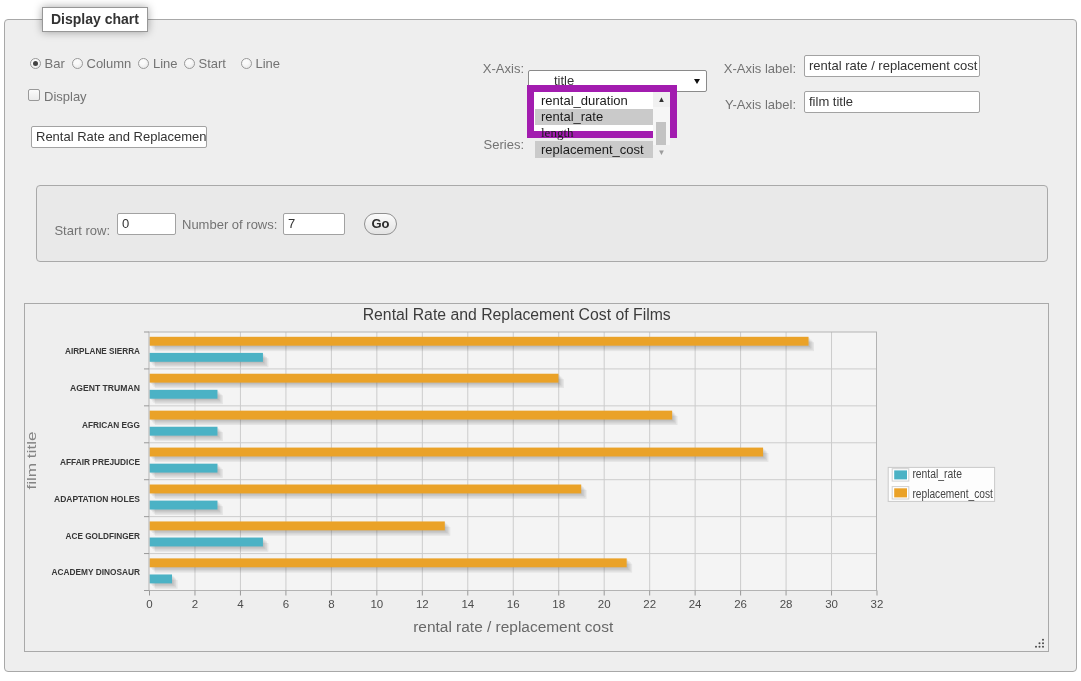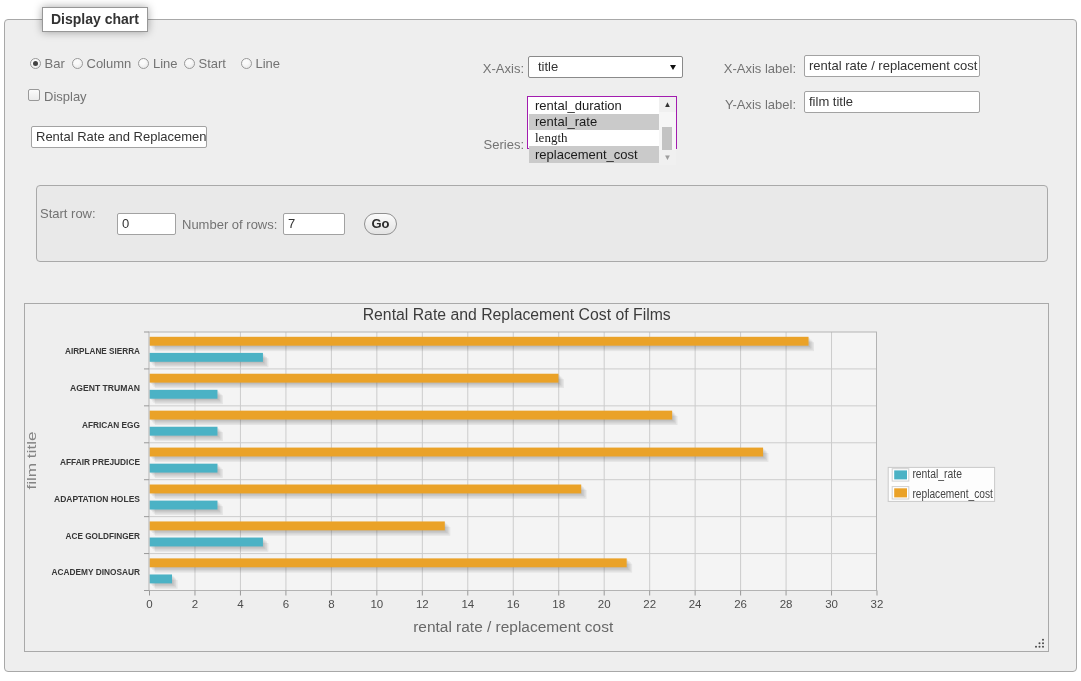--- a/index.html
+++ b/index.html
@@ -24,43 +24,43 @@
 <div class="abs ritem" style="left:71.5px;top:54px;"><span class="rd"></span><span class="lbl">Column</span></div>
 <div class="abs ritem" style="left:138px;top:54px;"><span class="rd"></span><span class="lbl">Line</span></div>
 <div class="abs ritem" style="left:183.5px;top:54px;"><span class="rd"></span><span class="lbl">Start</span></div>
 <div class="abs ritem" style="left:240.5px;top:54px;"><span class="rd"></span><span class="lbl">Line</span></div>
 
 <div class="abs ritem" style="left:28px;top:87px;"><span class="cb"></span><span class="lbl">Display</span></div>
 
 <div class="abs inp" style="left:31px;top:126px;width:176px;">Rental Rate and Replacement Cost of Films</div>
 
 <div class="abs lbl" style="left:440px;top:61px;width:84px;text-align:right;">X-Axis:</div>
-<div class="abs inp" style="left:528px;top:56px;width:155px;padding-left:9px;border-color:#8a8a8a;">title<span style="position:absolute;right:6.5px;top:8px;width:0;height:0;border-left:3.6px solid transparent;border-right:3.6px solid transparent;border-top:5.8px solid #101010;"></span></div>
-
-<div class="abs" id="listbox" style="left:527px;top:96px;width:150px;height:53px;background:#fff;border:1px solid #a21caf;box-sizing:border-box;">
+<div class="abs inp" style="left:528px;top:70px;width:179px;padding-left:25px;border-color:#8a8a8a;">title<span style="position:absolute;right:6.5px;top:8px;width:0;height:0;border-left:3.6px solid transparent;border-right:3.6px solid transparent;border-top:5.8px solid #101010;"></span></div>
+
+<div class="abs" id="listbox" style="left:527px;top:85px;width:150px;height:53px;background:#fff;border:7px solid #a21caf;box-sizing:border-box;">
   <div style="position:absolute;left:1px;top:0px;right:17px;height:17px;font-size:13px;color:#1b1b1b;padding-left:6px;line-height:17px;">rental_duration</div>
   <div style="position:absolute;left:1px;top:17px;right:17px;height:16px;font-size:13px;color:#1b1b1b;padding-left:6px;line-height:16px;background:#cacaca;">rental_rate</div>
   <div style="position:absolute;left:1px;top:33px;right:17px;height:16px;font-size:13px;color:#1b1b1b;padding-left:6px;line-height:16px;font-family:Liberation Serif, serif;">length</div>
   <div style="position:absolute;left:1px;top:49px;right:17px;height:17px;font-size:13px;color:#1b1b1b;padding-left:6px;line-height:17px;background:#cacaca;">replacement_cost</div>
 
   <div style="position:absolute;right:0;top:0;width:17px;height:68px;background:#f6f6f6;">
     <div style="position:absolute;top:0;left:0;width:17px;height:15px;background:#f0f0f0;text-align:center;font-size:8px;color:#333;line-height:15px;">▲</div>
     <div style="position:absolute;bottom:0;left:0;width:17px;height:15px;background:#f0f0f0;text-align:center;font-size:8px;color:#9d9d9d;line-height:15px;">▼</div>
     <div style="position:absolute;left:3px;top:30px;width:10px;height:23px;background:#c3c3c3;"></div>
   </div>
 </div>
 <div class="abs lbl" style="left:440px;top:137px;width:84px;text-align:right;">Series:</div>
 
 <div class="abs lbl" style="left:700px;top:61px;width:96px;text-align:right;">X-Axis label:</div>
 <div class="abs inp" style="left:804px;top:55px;width:176px;">rental rate / replacement cost</div>
 <div class="abs lbl" style="left:700px;top:97px;width:96px;text-align:right;">Y-Axis label:</div>
 <div class="abs inp" style="left:804px;top:91px;width:176px;">film title</div>
 
 <div class="abs" style="left:36px;top:185px;width:1010px;height:75px;background:#e9e9e9;border:1px solid #a9a9a9;border-radius:4px;"></div>
-<div class="abs lbl" style="left:40px;top:206px;width:70px;">Start row:</div>
+<div class="abs lbl" style="left:40px;top:223px;width:70px;text-align:right;">Start row:</div>
 <div class="abs inp" style="left:117px;top:213px;width:59px;">0</div>
 <div class="abs lbl" style="left:182px;top:217px;width:100px;">Number of rows:</div>
 <div class="abs inp" style="left:283px;top:213px;width:62px;">7</div>
 <div class="abs" style="left:364px;top:213px;width:33px;height:22px;border:1px solid #909090;border-radius:11px;background:linear-gradient(#fbfbfb,#e3e3e3);box-sizing:border-box;text-align:center;font-size:13px;font-weight:bold;color:#2b2b2b;line-height:19px;">Go</div>
 
 <div class="abs" style="left:24px;top:303px;width:1025px;height:349px;border:1px solid #a9a9a9;box-sizing:border-box;"></div>
 <svg class="abs" style="left:25px;top:304px;" width="1023" height="347" viewBox="0 0 1023 347">
   <defs>
     <filter id="sh" x="-30%" y="-30%" width="160%" height="160%">
       <feGaussianBlur in="SourceGraphic" stdDeviation="0.7"></feGaussianBlur>

